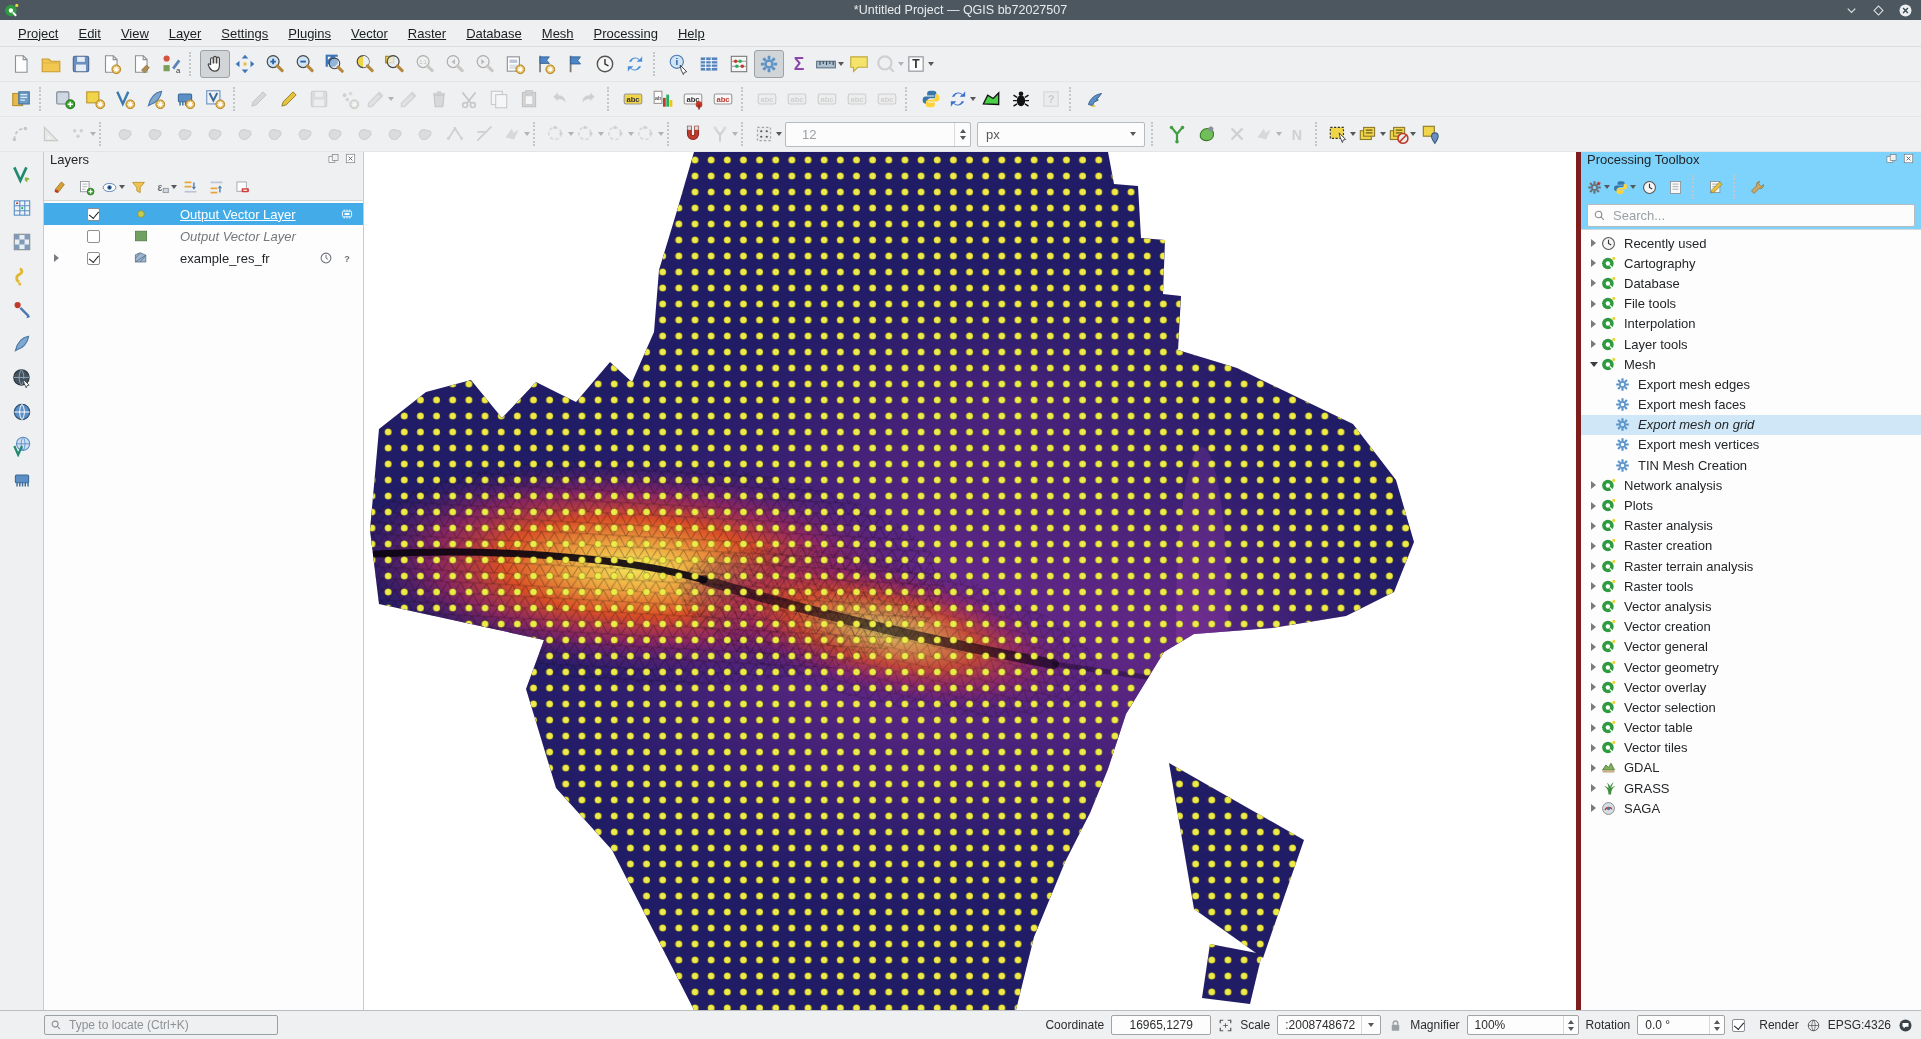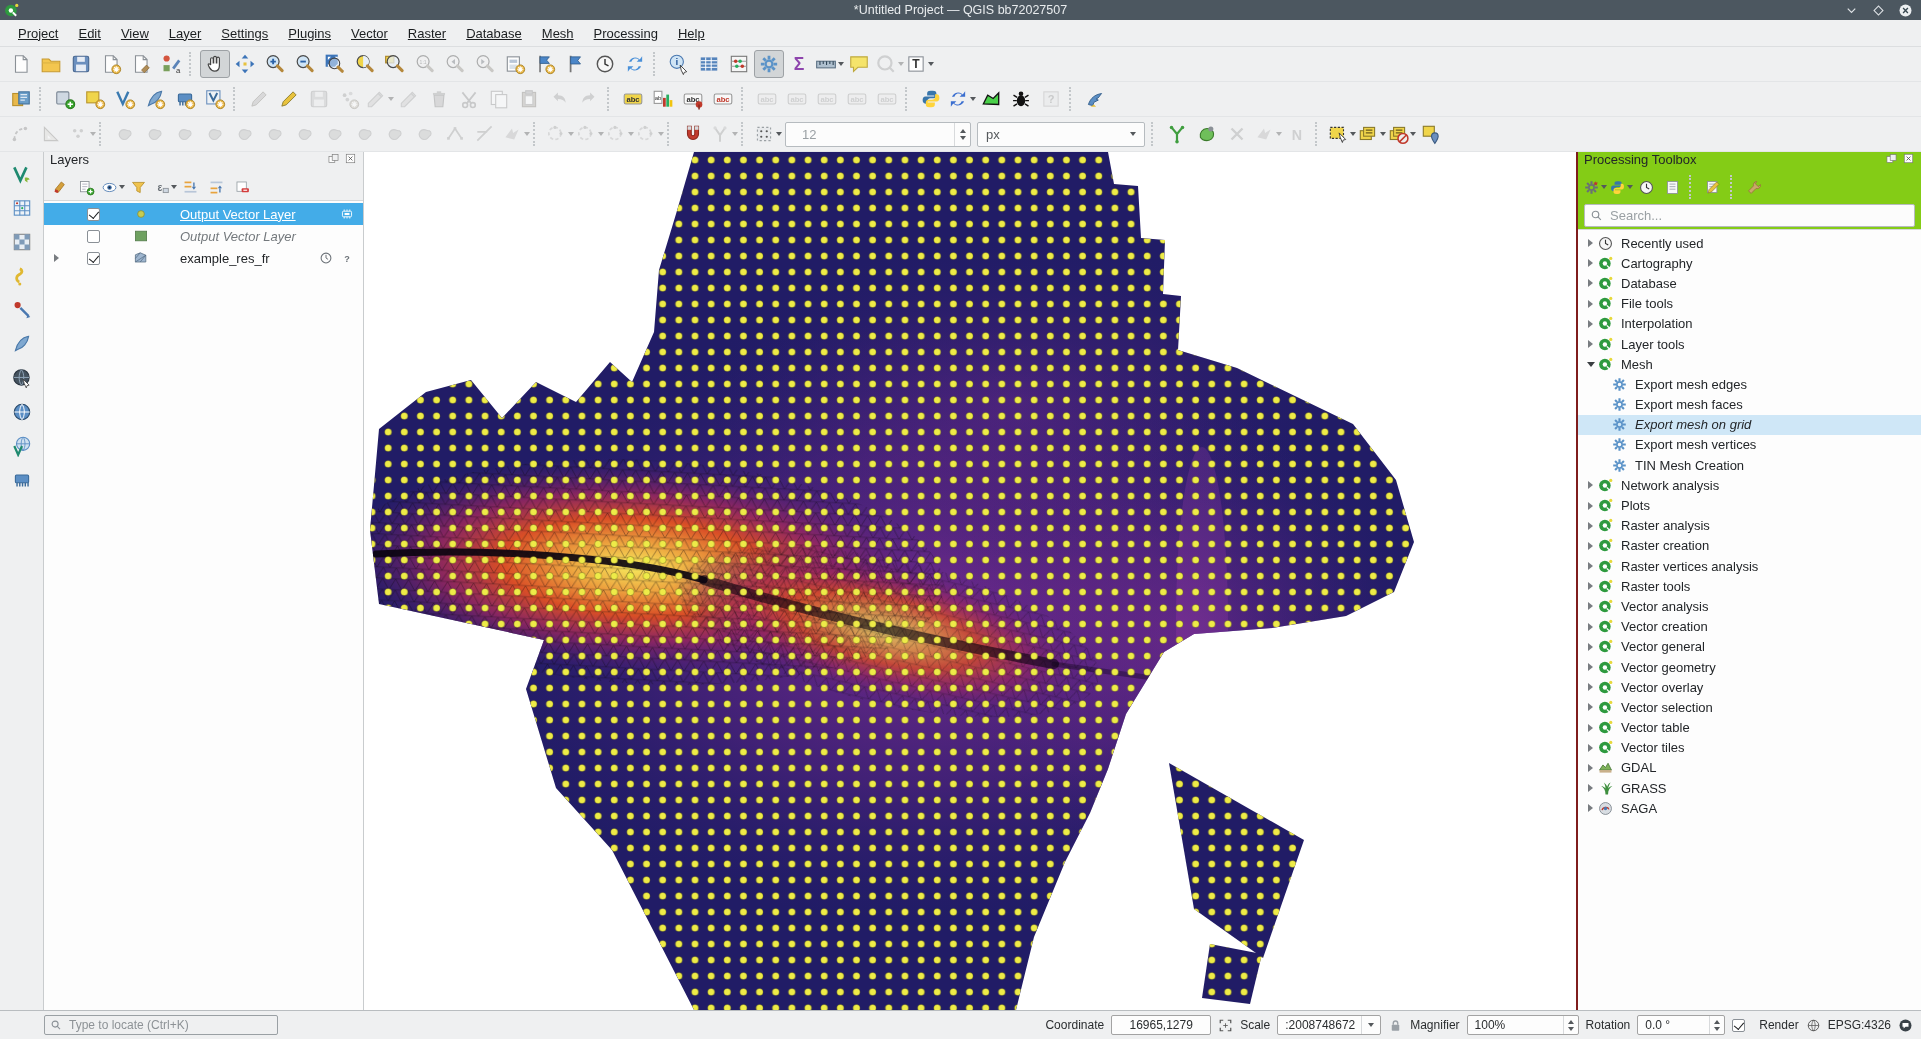--- a/index.html
+++ b/index.html
@@ -65,21 +65,21 @@
   .lyr-row.selected .lyr-label { color:#fff; text-decoration:underline; }
   .lyr-label.italic { font-style:italic; color:#73787c; }
   .lyr-badges { margin-left:auto; margin-right:9px; display:flex; gap:7px; align-items:center; }
   .lyr-badges svg { width:14px; height:14px; display:block; }
 
   
   .map-canvas { flex:1; background:#ffffff; position:relative; }
   .map-svg { position:absolute; inset:0; width:100%; height:100%; }
 
   
-  .processing-panel { width:345px; display:flex; flex-direction:column; background:#84cc16; border-left:2px solid #7f1d1d; flex:0 0 auto; }
+  .processing-panel { width:345px; display:flex; flex-direction:column; background:#7dd3fc; border-left:5px solid #7f1d1d; flex:0 0 auto; }
   .search-box { margin:4px 6px 2px 6px; height:23px; background:#fcfcfc; border:1px solid #b6bbbf; border-radius:2px; display:flex; align-items:center; padding:0 5px; gap:5px; }
   .search-box svg { width:13px; height:13px; flex:0 0 auto; }
   .search-box input { border:none; outline:none; background:transparent; font:inherit; color:#55595c; width:100%; }
   .search-box input::placeholder { color:#9aa0a4; }
   .proc-tree { flex:1; background:#fdfdfd; border-top:1px solid #d5d8da; padding-top:3px; overflow:hidden; }
   .tree-row { height:20.2px; display:flex; align-items:center; }
   .tree-row.sel { background:#cfe7f7;font-style:italic; }
   .tree-arrow { width:13px; margin-left:6px; display:flex; justify-content:center; flex:0 0 auto; }
   .tree-icon { width:17px; height:17px; margin-right:7px; flex:0 0 auto; }
   .tree-icon svg { width:17px; height:17px; display:block; }
@@ -1619,21 +1619,21 @@
             <span class="tri-r"></span>
           </span>
           <span class="tree-icon">
             <svg viewBox="0 0 20 20">
               <circle cx="9.3" cy="10" r="6.8" fill="#2e9a3f"></circle>
               <circle cx="9.3" cy="10" r="2.6" fill="#fff"></circle>
               <path d="M11.5 12.2l4 4" stroke="#fff" stroke-width="1.6"></path>
               <circle cx="16.2" cy="4" r="1.9" fill="#e7d93c"></circle>
             </svg>
           </span>
-          <span class="tree-label">Raster vertices analysis</span>
+          <span class="tree-label">Raster terrain analysis</span>
         </div>
         <div class="tree-row">
           <span class="tree-arrow">
             <span class="tri-r"></span>
           </span>
           <span class="tree-icon">
             <svg viewBox="0 0 20 20">
               <circle cx="9.3" cy="10" r="6.8" fill="#2e9a3f"></circle>
               <circle cx="9.3" cy="10" r="2.6" fill="#fff"></circle>
               <path d="M11.5 12.2l4 4" stroke="#fff" stroke-width="1.6"></path>

